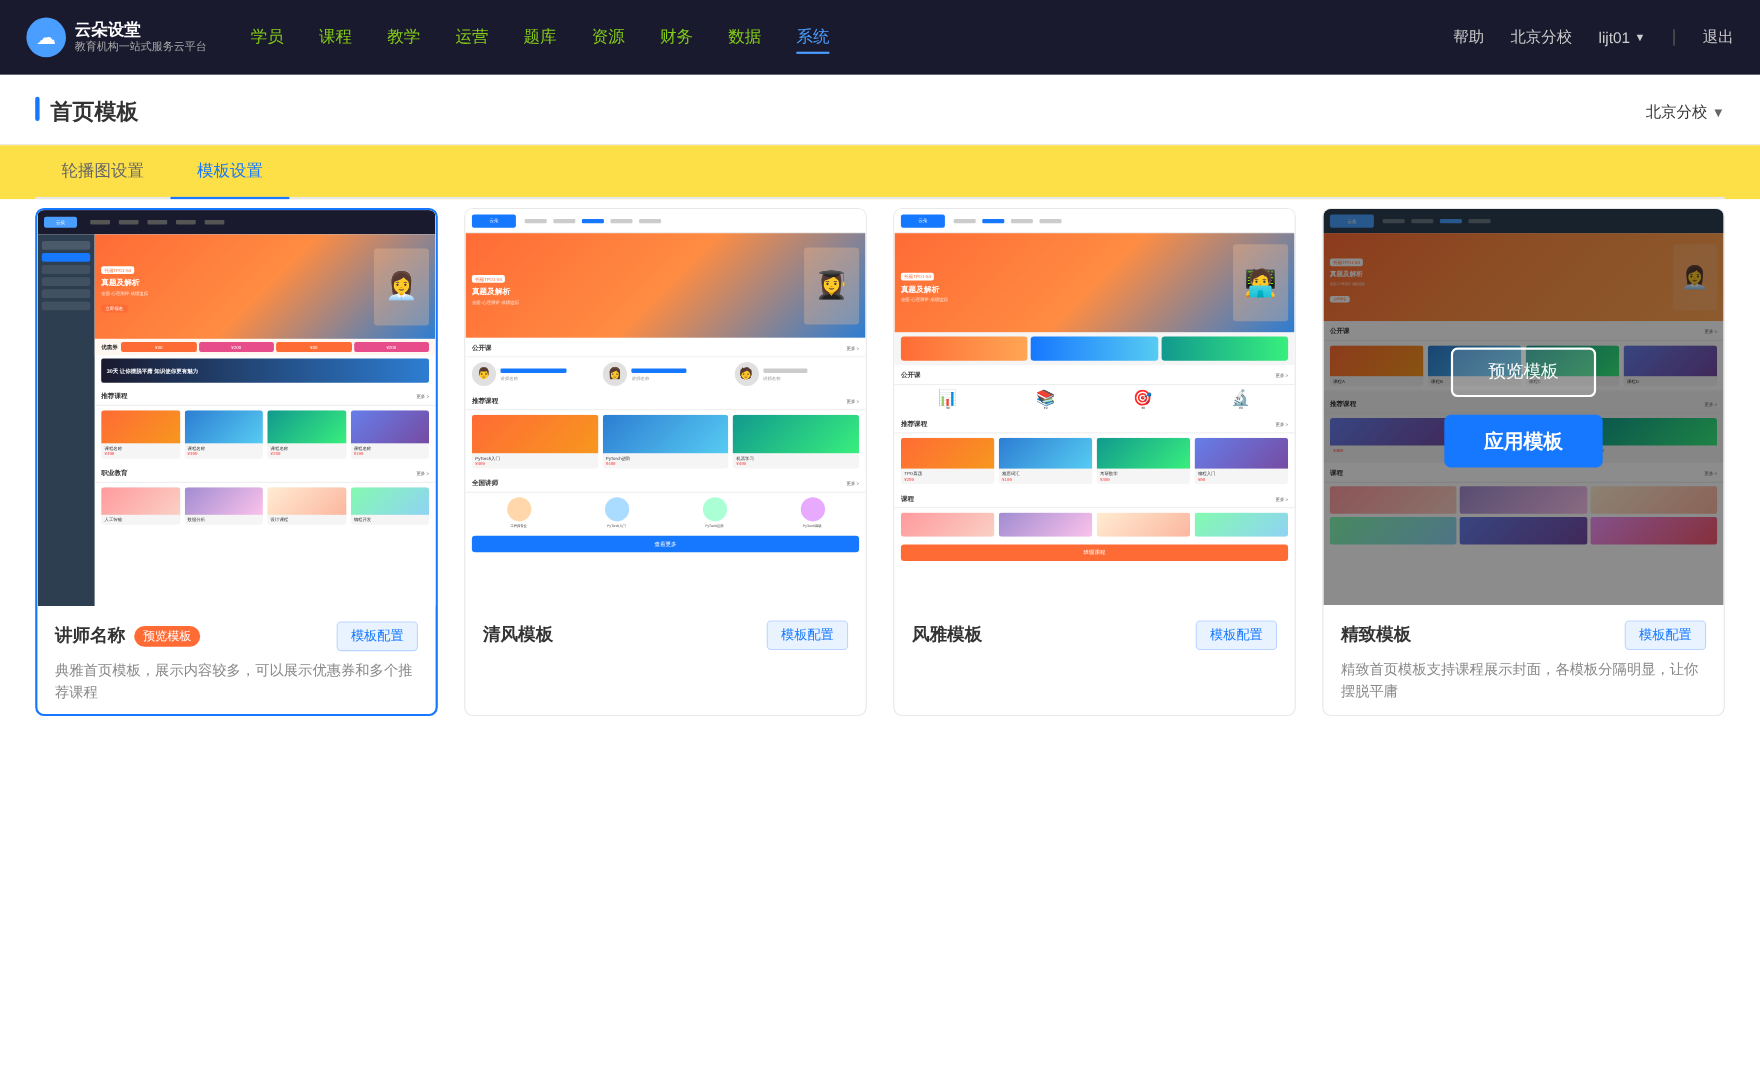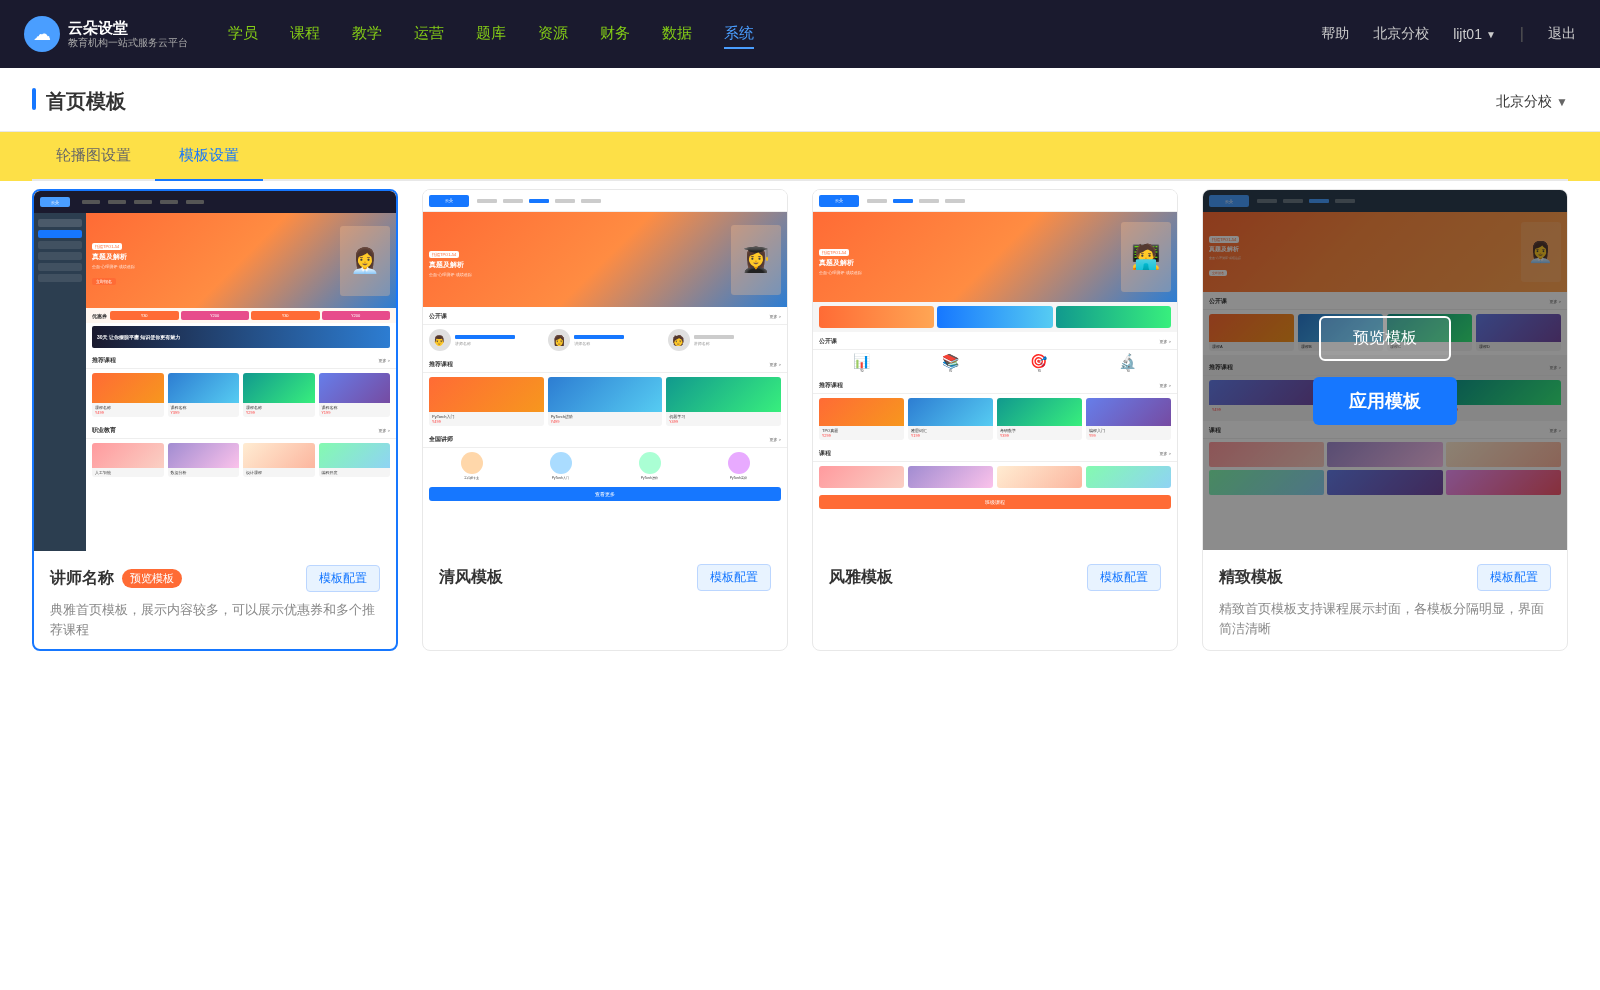--- a/index.html
+++ b/index.html
@@ -567,18 +567,18 @@
         <div class="preview-overlay">
           <button class="preview-btn">预览模板</button>
           <button class="apply-btn">应用模板</button>
         </div>
       </div>
       <div class="template-info">
         <div class="template-name-row">
           <span class="template-name">精致模板</span>
           <button class="config-btn">模板配置</button>
         </div>
-        <div class="template-desc">精致首页模板支持课程展示封面，各模板分隔明显，界面简洁清晰</div>
+        <div class="template-desc">精致首页模板支持课程展示封面，各模板分隔明显，让你摆脱平庸</div>
       </div>
     </div>
 
   </div>
 </div>
 
 </body></html>

